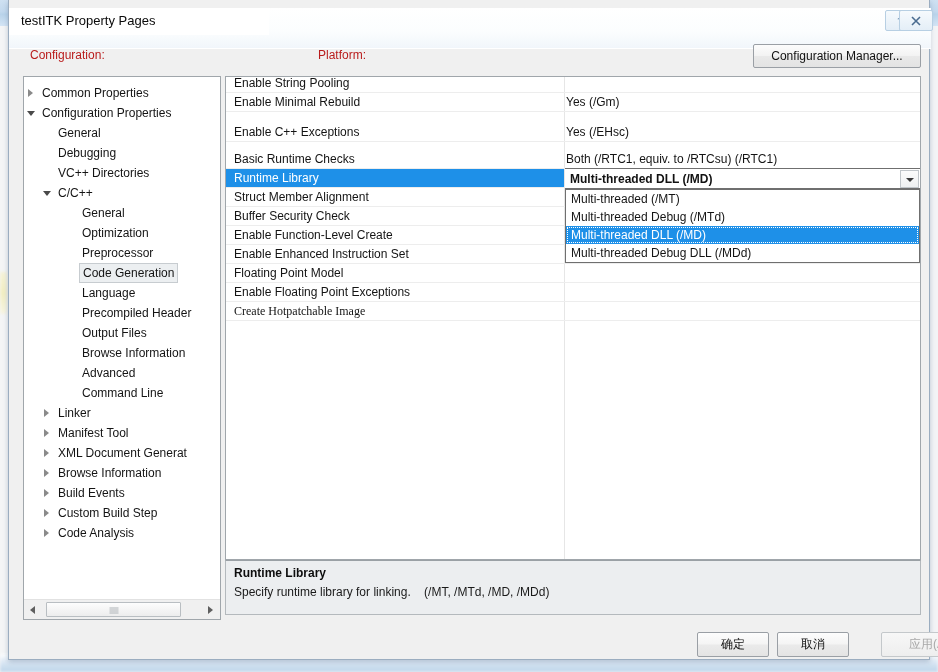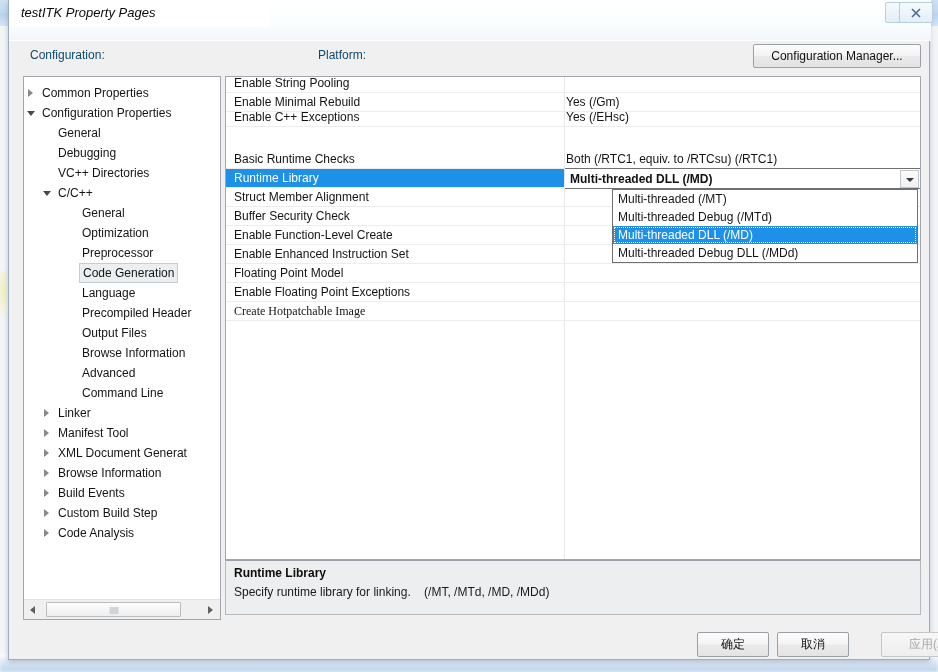--- a/index.html
+++ b/index.html
@@ -49,24 +49,23 @@
   #dialog {
     position: absolute;
     left: 8px; top: 0px;
     width: 922px; height: 660px;
     background: #f0f0f0;
     border: 1px solid #9badc0;
     border-top: none;
     box-shadow: 0 2px 5px rgba(80,110,140,0.35);
   }
   #titlebar {
-    position: absolute; left: 0; top: 0; width: 922px; height: 41px;
+    position: absolute; left: 0; top: 8px; width: 922px; height: 41px;
     background: linear-gradient(to bottom, #ffffff 0%, #fbfdfe 60%, #f1f6fb 100%);
     border-bottom: 1px solid #ffffff;
-    font-style: italic;
   }
   #titlebar-fade {
     position: absolute; left: 0; top: 0; width: 260px; height: 27px;
     background: #ffffff;
   }
   #title-text {
     position: absolute; left: 12px; top: 5px;
     font-size: 13px; color: #0a0a0a;
     white-space: nowrap;
   }
@@ -79,21 +78,21 @@
   }
   .titlebtn svg { position: absolute; left: 50%; top: 50%; transform: translate(-50%,-50%); }
   #btn-help  { left: 878px; }
   #btn-close { left: 888px; }
   #btn-help  { left: 876px; }
   #btn-close { left: 890px; width: 34px; }
 
   
   .lbl {
     position: absolute;
-    font-size: 12px; color: #0c4a6e;
+    font-size: 12px; color: #b91c1c;
     white-space: nowrap;
   }
   #lbl-config   { left: 21px;  top: 48px; }
   #lbl-platform { left: 309px; top: 48px; }
 
   .combo {
     position: absolute;
     height: 23px;
     background: linear-gradient(to bottom, #fdfdfd, #f2f2f2);
     border: 1px solid #a5acb2;
@@ -267,25 +266,24 @@
   }
   #val-dropbtn::after {
     content: ""; position: absolute; left: 5px; top: 7px;
     border-left: 4px solid transparent;
     border-right: 4px solid transparent;
     border-top: 4px solid #3a3a3a;
   }
 
   
   #droplist {
-    position: absolute; left: 339px; width: 306px;
+    position: absolute; left: 339px; width: 355px;
     background: #ffffff;
     border: 1px solid #6f6f6f;
     z-index: 8;
-    margin-left: 47px;
   }
   .dopt {
     position: relative;
     height: 18px;
     font-size: 12px; color: #141414;
     line-height: 18px;
     padding-left: 5px;
     white-space: nowrap;
     cursor: default;
   }
@@ -474,21 +472,21 @@
     <div id="grid-rows">
         <div class="prow" style="top: -3px;">
           <div class="pname">Enable String Pooling</div>
           <div class="rowline"></div>
         </div>
         <div class="prow" style="top: 16px;">
           <div class="pname">Enable Minimal Rebuild</div>
           <div class="pval">Yes (/Gm)</div>
           <div class="rowline"></div>
         </div>
-        <div class="prow" style="top: 31px;">
+        <div class="prow" style="top: 46px;">
           <div class="pname">Enable C++ Exceptions</div>
           <div class="pval">Yes (/EHsc)</div>
           <div class="rowline"></div>
         </div>
         <div class="prow" style="top: 71px; margin-top: 20px;">
           <div class="pname">Smaller Type Check</div>
           <div class="pval">No</div>
           <div class="rowline"></div>
         </div>
         <div class="prow" style="top: 73px;">

